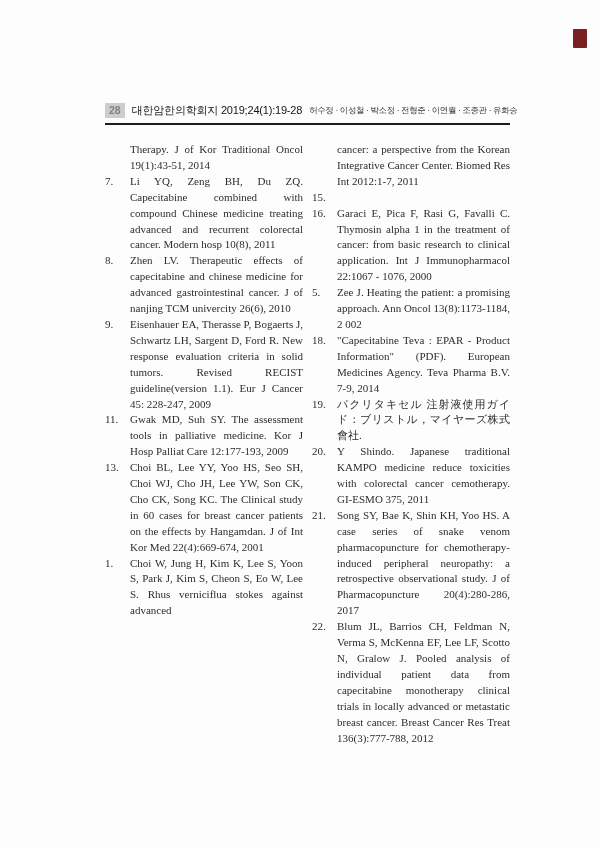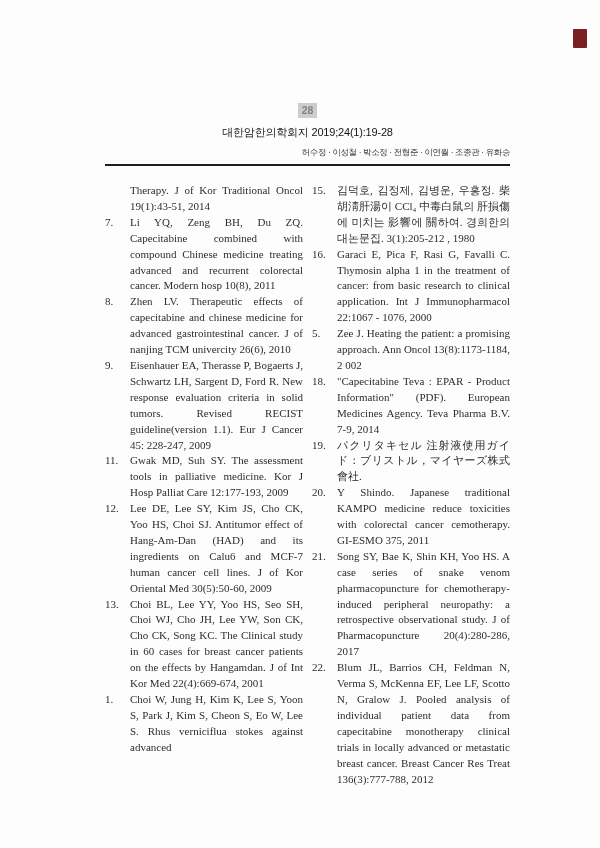--- a/index.html
+++ b/index.html
@@ -19,21 +19,20 @@
     position: absolute;
     left: 105px; top: 103px; width: 405px;
   }
   .header-row {
     display: flex;
     align-items: center;
     gap: 7px;
     padding-bottom: 5px;
     border-bottom: 2px solid #1d1d1f;
     font-family: "Liberation Sans", "DejaVu Sans", sans-serif;
-    flex-direction: column;
   }
   .pagenum {
     background: #cdcdcd;
     color: #828282;
     font-weight: bold;
     font-size: 10.5px;
     line-height: 12px;
     padding: 1px 4px 2px 4px;
   }
   .jtitle {
@@ -103,36 +102,35 @@
           </div>
           <div class="ref">
             <span class="ref-num">9.</span>
             <span class="ref-text">Eisenhauer EA, Therasse P, Bogaerts J, Schwartz LH, Sargent D, Ford R. New response evaluation criteria in solid tumors. Revised RECIST guideline(version 1.1). Eur J Cancer 45: 228-247, 2009</span>
           </div>
           <div class="ref">
             <span class="ref-num">11.</span>
             <span class="ref-text">Gwak MD, Suh SY. The assessment tools in palliative medicine. Kor J Hosp Palliat Care 12:177-193, 2009</span>
           </div>
           <div class="ref">
-            <span class="ref-num">12.</span>
-            <span class="ref-text">Lee DE, Lee SY, Kim JS, Cho CK, Yoo HS, Choi SJ. Antitumor effect of Hang-Am-Dan (HAD) and its ingredients on Calu6 and MCF-7 human cancer cell lines. J of Kor Oriental Med 30(5):50-60, 2009</span>
-          </div>
-          <div class="ref">
             <span class="ref-num">13.</span>
             <span class="ref-text">Choi BL, Lee YY, Yoo HS, Seo SH, Choi WJ, Cho JH, Lee YW, Son CK, Cho CK, Song KC. The Clinical study in 60 cases for breast cancer patients on the effects by Hangamdan. J of Int Kor Med 22(4):669-674, 2001</span>
           </div>
           <div class="ref">
             <span class="ref-num">1.</span>
             <span class="ref-text">Choi W, Jung H, Kim K, Lee S, Yoon S, Park J, Kim S, Cheon S, Eo W, Lee S. Rhus verniciflua stokes against advanced</span>
           </div>
         </div>
       <div class="col" id="col-right">
           <div class="ref">
+            <span class="ref-num"></span>
+            <span class="ref-text">cancer: a perspective from the Korean Integrative Cancer Center. Biomed Res Int 2012:1-7, 2011</span>
+          </div>
+          <div class="ref">
             <span class="ref-num">15.</span>
-            <span class="ref-text">김덕호, 김정제, 김병운, 우홍정. 柴胡淸肝湯이 CCl₄ 中毒白鼠의 肝損傷에 미치는 影響에 關하여. 경희한의대논문집. 3(1):205-212 , 1980</span>
           </div>
           <div class="ref">
             <span class="ref-num">16.</span>
             <span class="ref-text">Garaci E, Pica F, Rasi G, Favalli C. Thymosin alpha 1 in the treatment of cancer: from basic research to clinical application. Int J Immunopharmacol 22:1067 - 1076, 2000</span>
           </div>
           <div class="ref">
             <span class="ref-num">5.</span>
             <span class="ref-text">Zee J. Heating the patient: a promising approach. Ann Oncol 13(8):1173-1184, 2 002</span>
           </div>
           <div class="ref">

